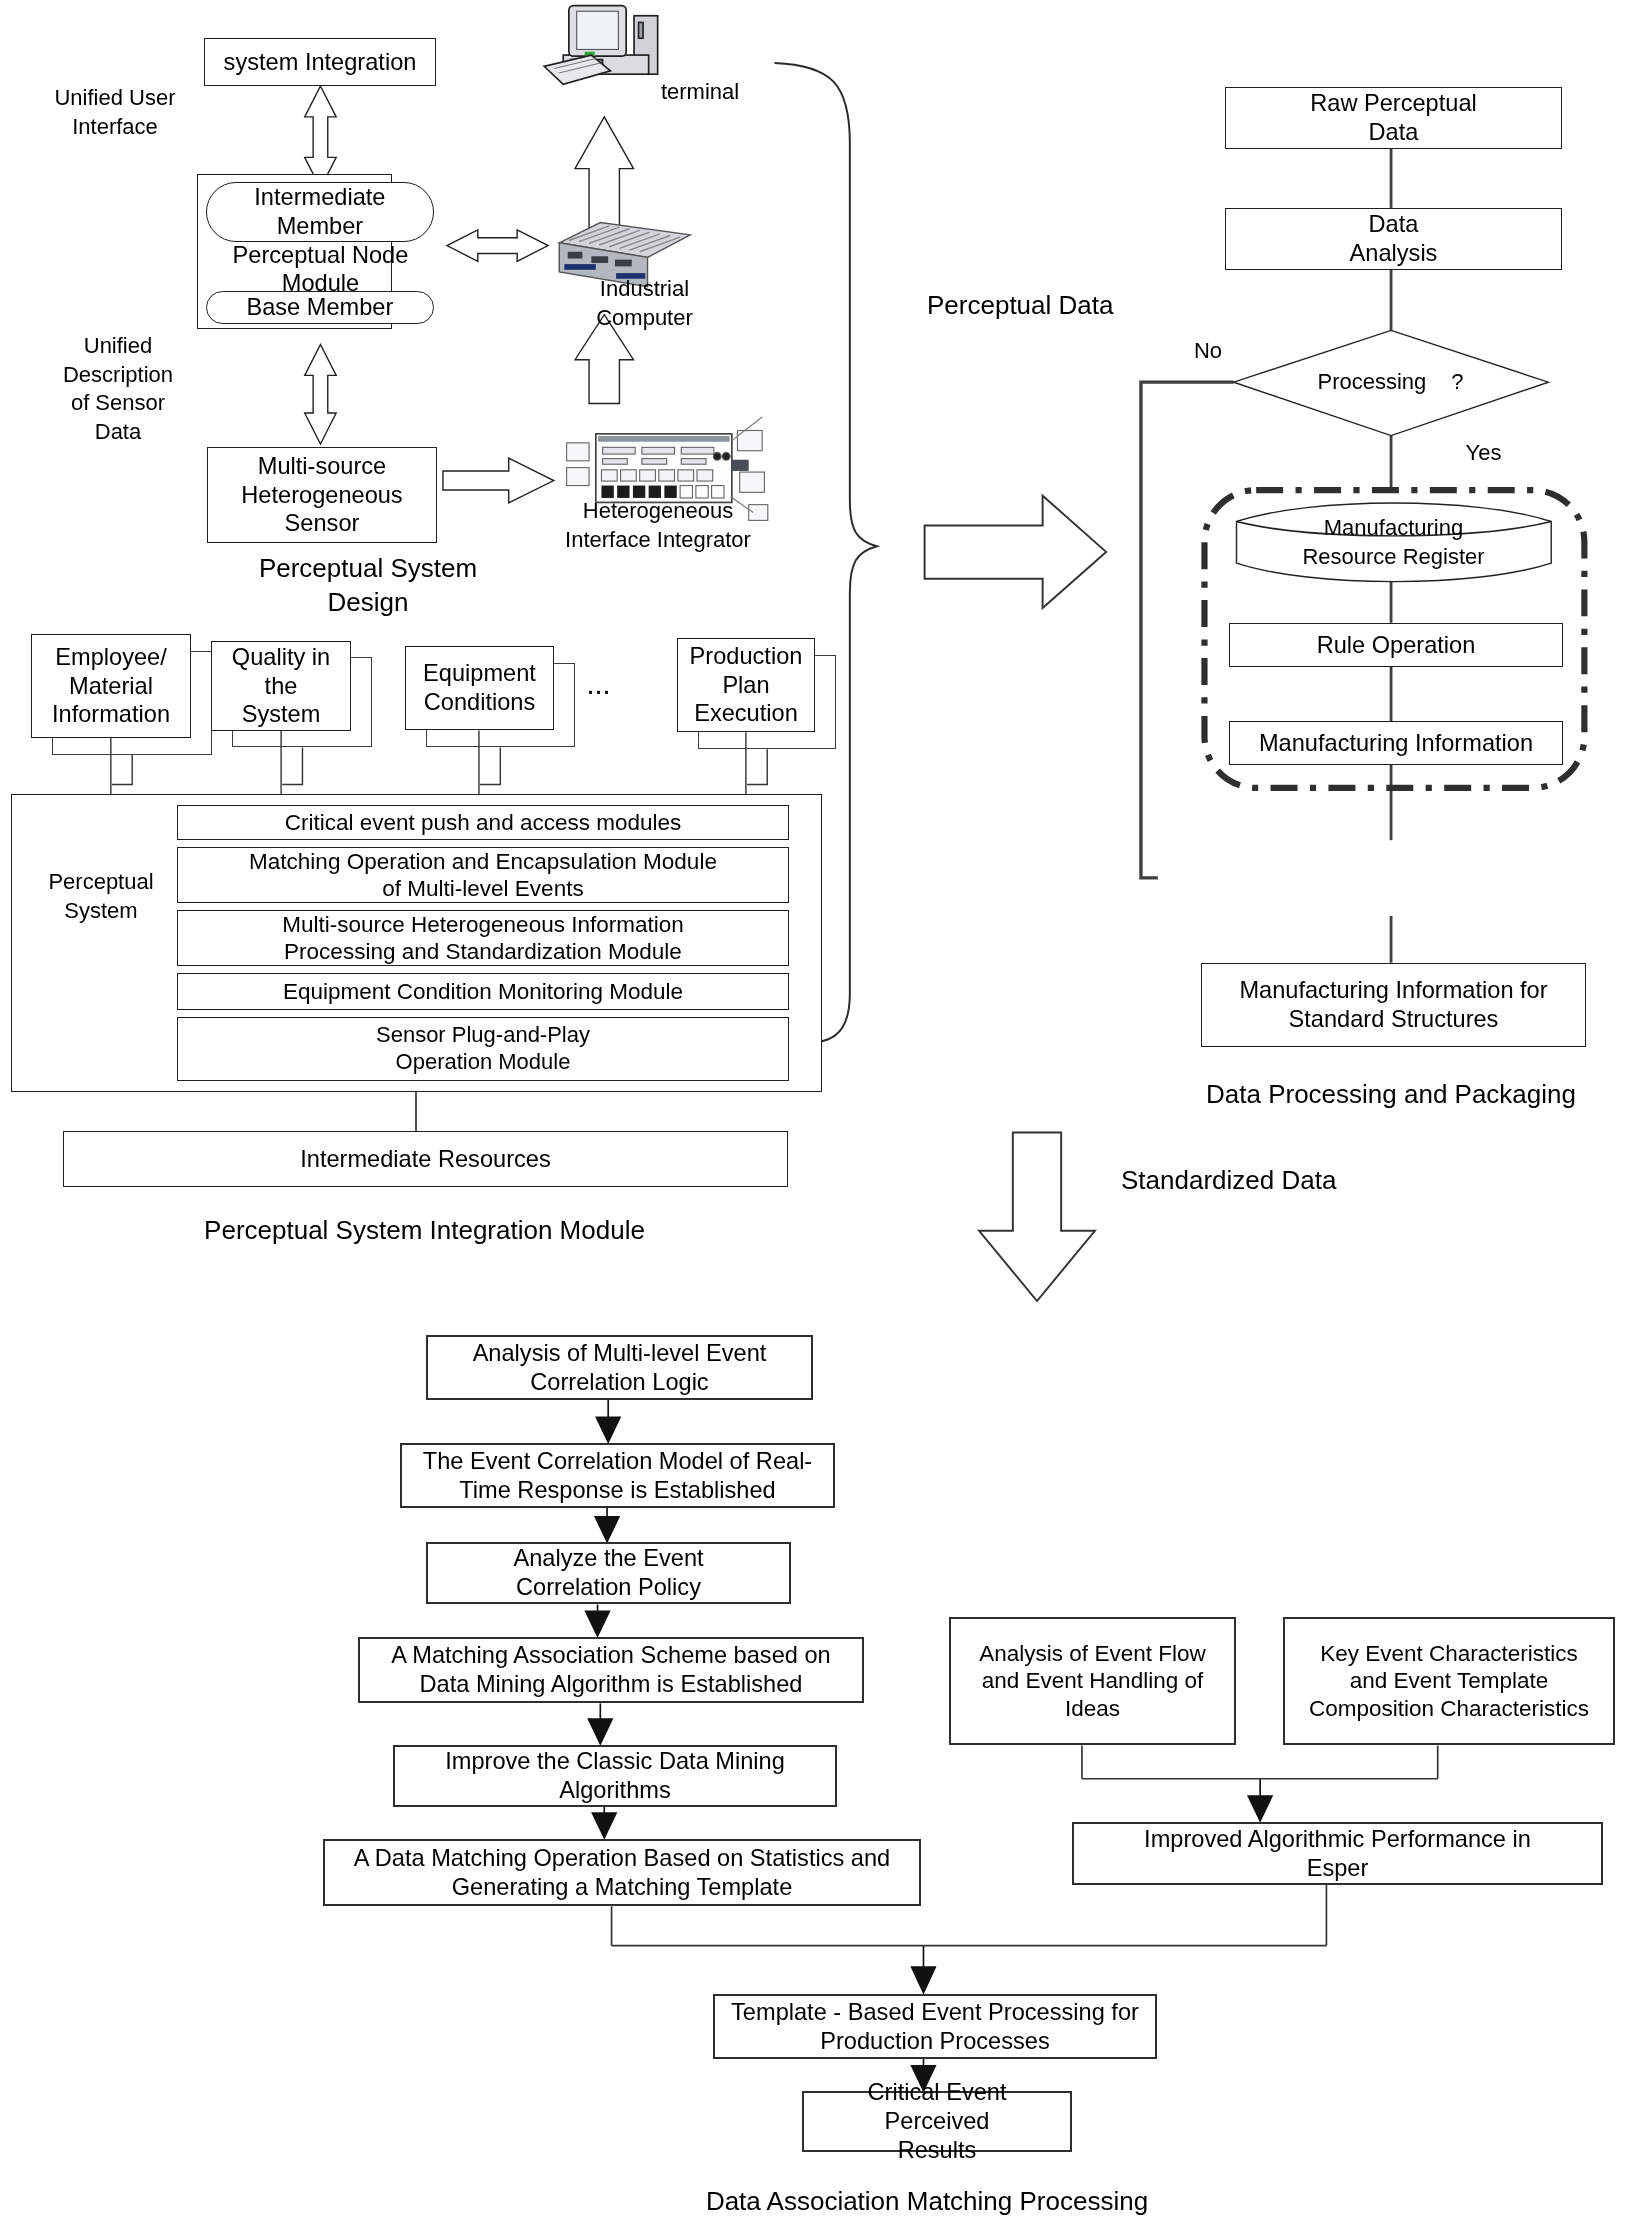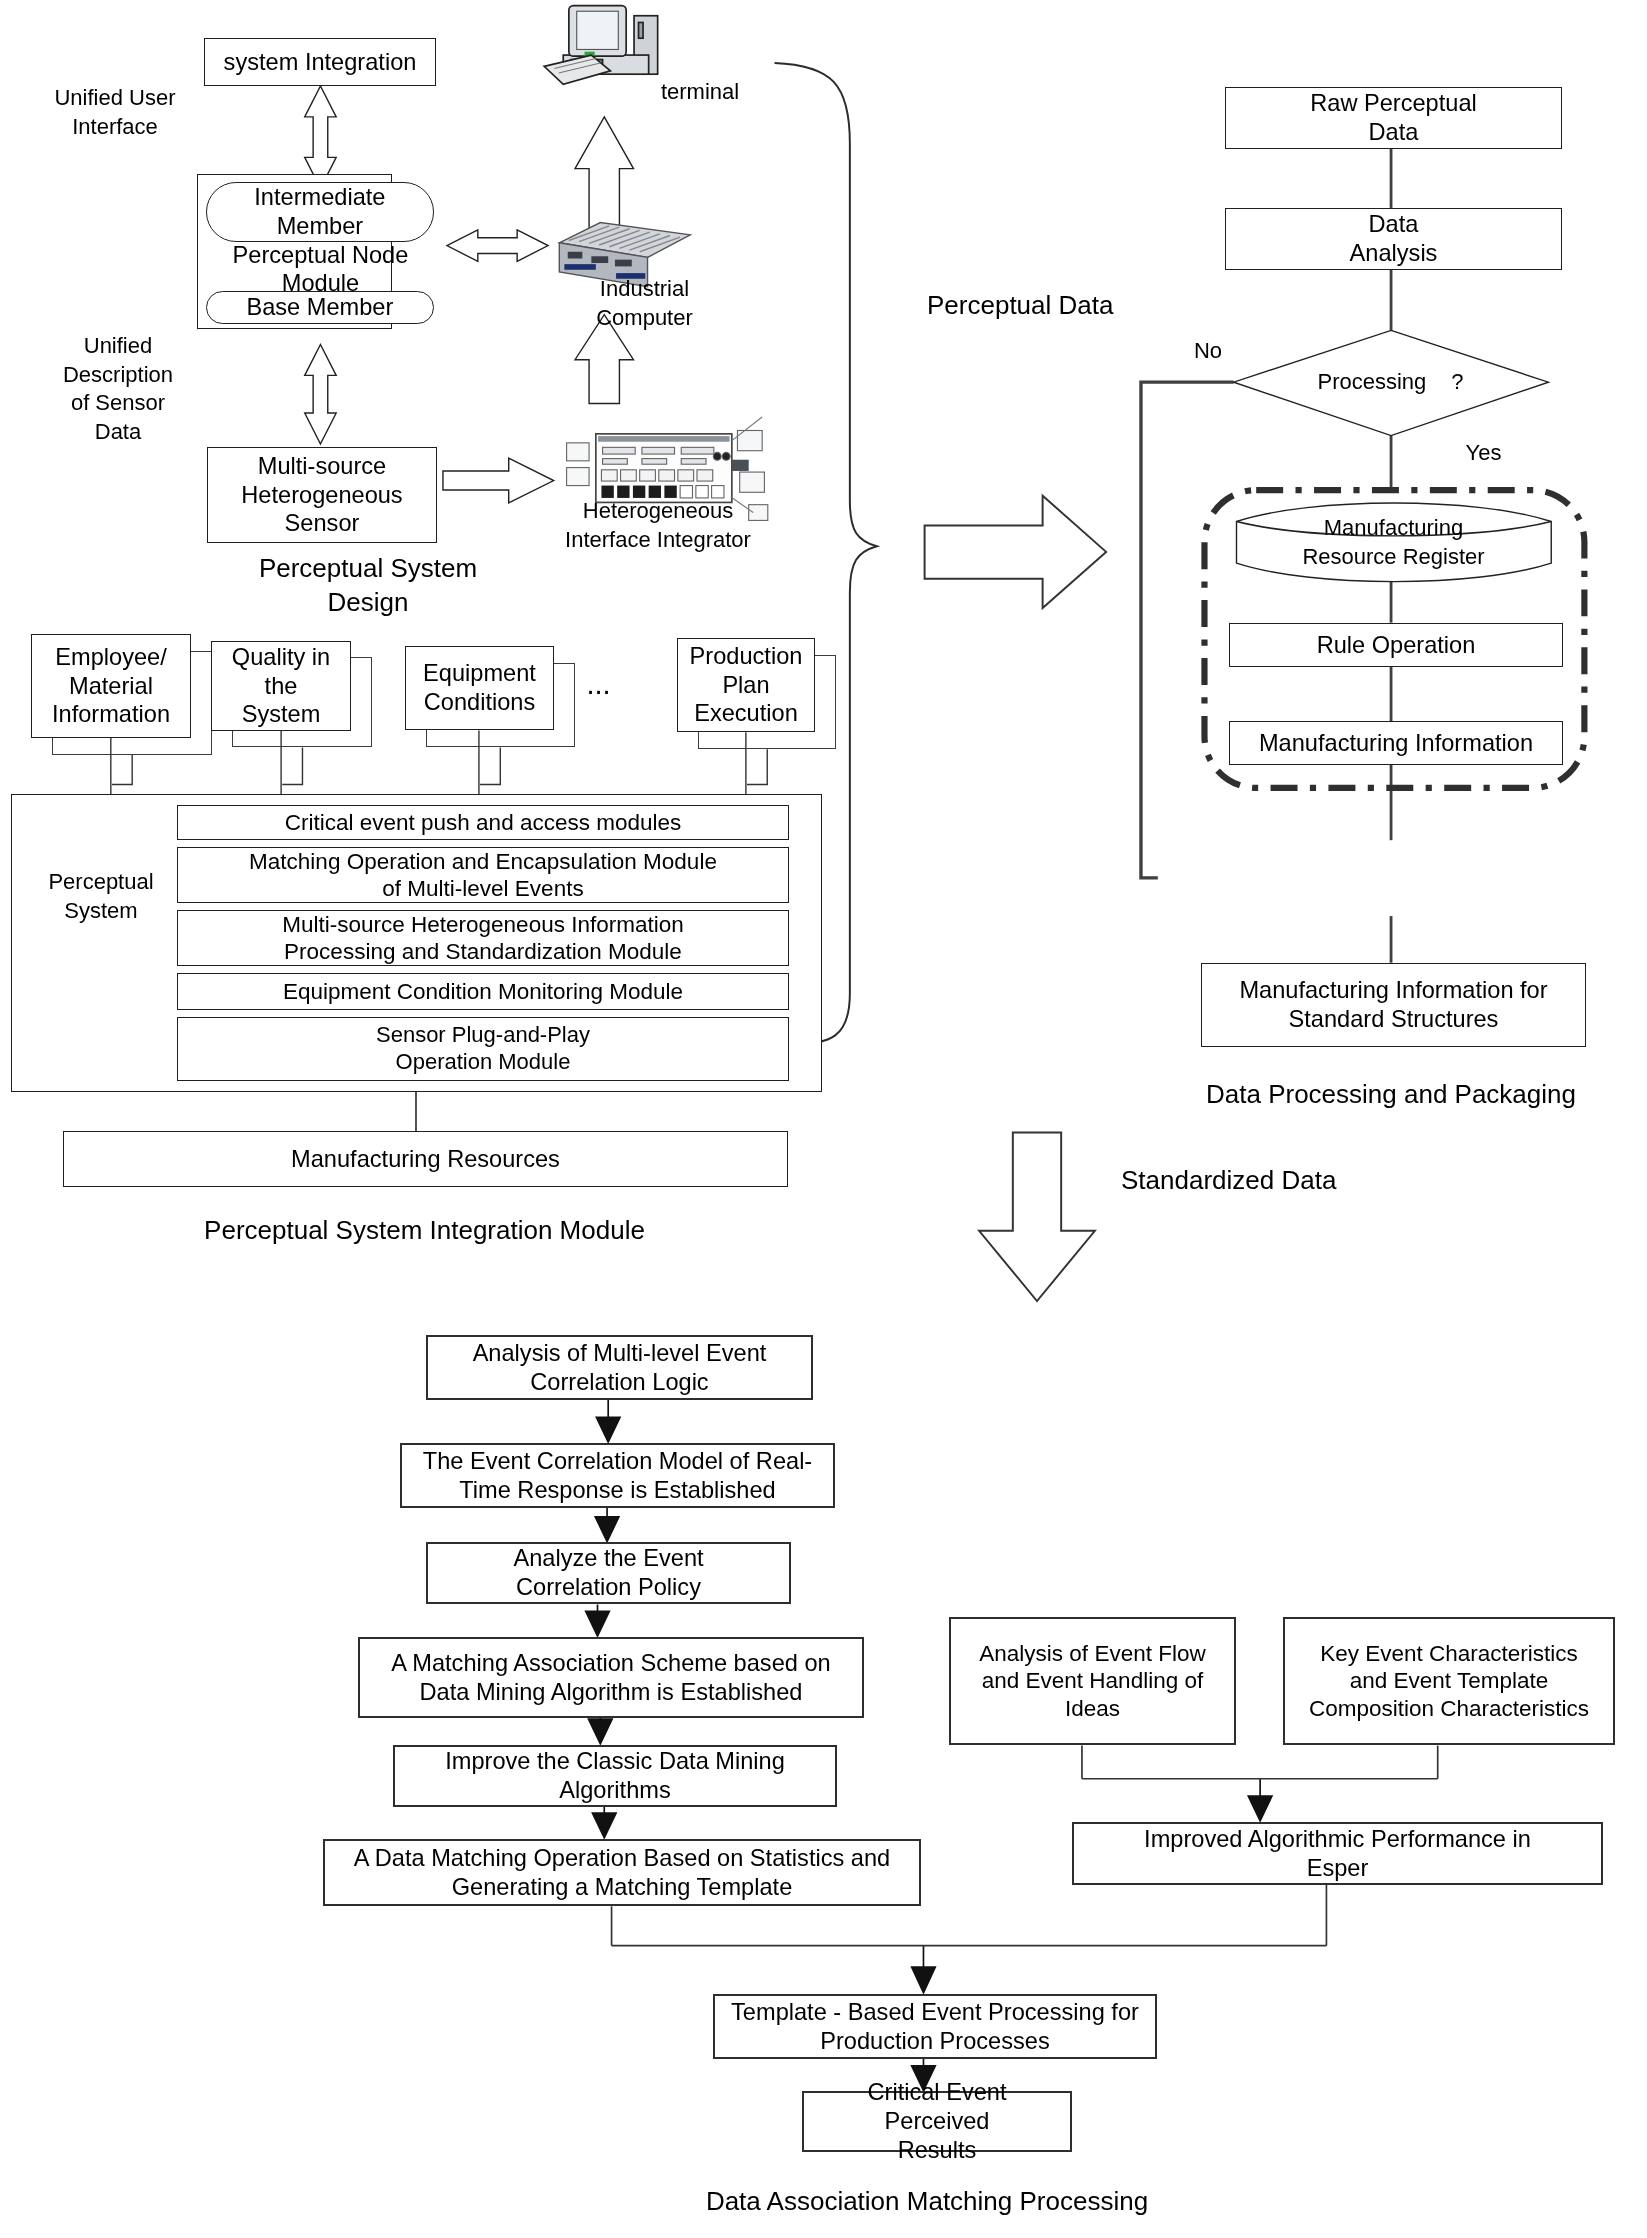--- a/index.html
+++ b/index.html
@@ -232,21 +232,21 @@
 
   <div class="bx thin" style="left:177px;top:805px;width:612px;height:35px;font-size:22.5px;">Critical event push and access modules</div>
   <div class="bx thin pre" style="left:177px;top:847px;width:612px;height:56px;font-size:22.5px;">Matching Operation and Encapsulation Module
 of Multi-level Events</div>
   <div class="bx thin pre" style="left:177px;top:910px;width:612px;height:56px;font-size:22.5px;">Multi-source Heterogeneous Information
 Processing and Standardization Module</div>
   <div class="bx thin" style="left:177px;top:973px;width:612px;height:37px;font-size:22.5px;">Equipment Condition Monitoring Module</div>
   <div class="bx thin pre" style="left:177px;top:1017px;width:612px;height:64px;font-size:22px;">Sensor Plug-and-Play
 Operation Module</div>
 
-  <div class="bx thin" style="left:63px;top:1131px;width:725px;height:56px;">Manufacturing Resources</div>
+  <div class="bx thin" style="left:63px;top:1131px;width:725px;height:56px;">Intermediate Resources</div>
 
   <div class="lbl cap" style="left:169px;top:1214px;width:511px;">Perceptual System Integration Module</div>
 
   <div class="lbl cap" style="left:927px;top:289px;width:202px;text-align:left;">Perceptual Data</div>
 
   <div class="bx thin pre" style="left:1225px;top:87px;width:337px;height:62px;">Raw Perceptual
 Data</div>
 
   <div class="bx thin pre" style="left:1225px;top:208px;width:337px;height:62px;">Data
 Analysis</div>
@@ -273,21 +273,21 @@
   <div class="lbl cap" style="left:1186px;top:1078px;width:410px;">Data Processing and Packaging</div>
 
   <div class="lbl cap" style="left:1121px;top:1164px;width:242px;text-align:left;">Standardized Data</div>
 
   <div class="bx thick pre" style="left:415px;top:1335px;width:387px;height:65px;">Analysis of Multi-level Event
 Correlation Logic</div>
   <div class="bx thick pre" style="left:389px;top:1443px;width:435px;height:65px;">The Event Correlation Model of Real-
 Time Response is Established</div>
   <div class="bx thick pre" style="left:415px;top:1542px;width:365px;height:62px;">Analyze the Event
 Correlation Policy</div>
-  <div class="bx thick pre" style="left:347px;top:1637px;width:506px;height:81px;">A Matching Association Scheme based on
+  <div class="bx thick pre" style="left:347px;top:1637px;width:506px;height:66px;">A Matching Association Scheme based on
 Data Mining Algorithm is Established</div>
   <div class="bx thick pre" style="left:382px;top:1745px;width:444px;height:62px;">Improve the Classic Data Mining
 Algorithms</div>
   <div class="bx thick pre" style="left:312px;top:1839px;width:598px;height:67px;">A Data Matching Operation Based on Statistics and
 Generating a Matching Template</div>
 
   <div class="bx thick pre" style="left:938px;top:1617px;width:287px;height:128px;font-size:22.5px;">Analysis of Event Flow
 and Event Handling of
 Ideas</div>
   <div class="bx thick pre" style="left:1272px;top:1617px;width:332px;height:128px;font-size:22.5px;">Key Event Characteristics

